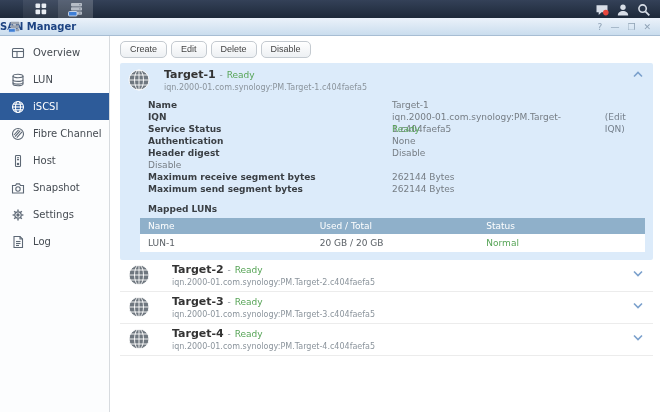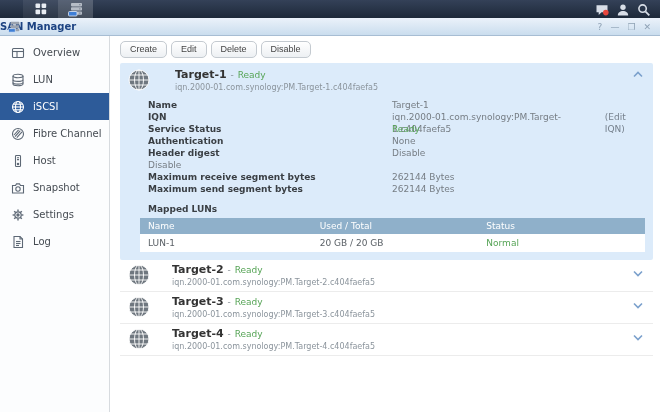--- a/index.html
+++ b/index.html
@@ -34,21 +34,21 @@
 
   .content { flex:1; background:#fff; padding:5px 7px 0 10px; overflow:hidden; }
 
   
   .toolbar { display:flex; gap:4px; margin-bottom:5px; }
   .btn { font-size:9px; color:#454545; padding:2px 9px 3px; border:1px solid #c4cad0; border-radius:5px;
          background:linear-gradient(#ffffff,#edf0f3); cursor:pointer; }
 
   
   .panel { background:#dcebfa; border-radius:2px; padding:6px 8px 8px; position:relative; }
-  .t-head { display:flex; gap:25px; align-items:flex-start; cursor:pointer; }
+  .t-head { display:flex; gap:14px; align-items:flex-start; cursor:pointer; }
   .globe { width:22px; height:22px; flex:none; }
   .t-title-line { font-size:11px; font-weight:bold; color:#333; line-height:12px; }
   .t-sep { font-size:9px; font-weight:normal; color:#8a9199; }
   .t-status { font-size:9px; font-weight:normal; color:#56a456; }
   .t-sub { font-size:8px; color:#8b949c; margin-top:2px; }
   .chev { position:absolute; top:8px; right:10px; width:10px; height:7px; color:#7ba0cc; cursor:pointer; }
   .chev svg { width:10px; height:7px; display:block; }
 
   .details { margin-left:20px; margin-top:7px; }
   .d-row { display:flex; height:12px; line-height:12px; font-size:9px; }

